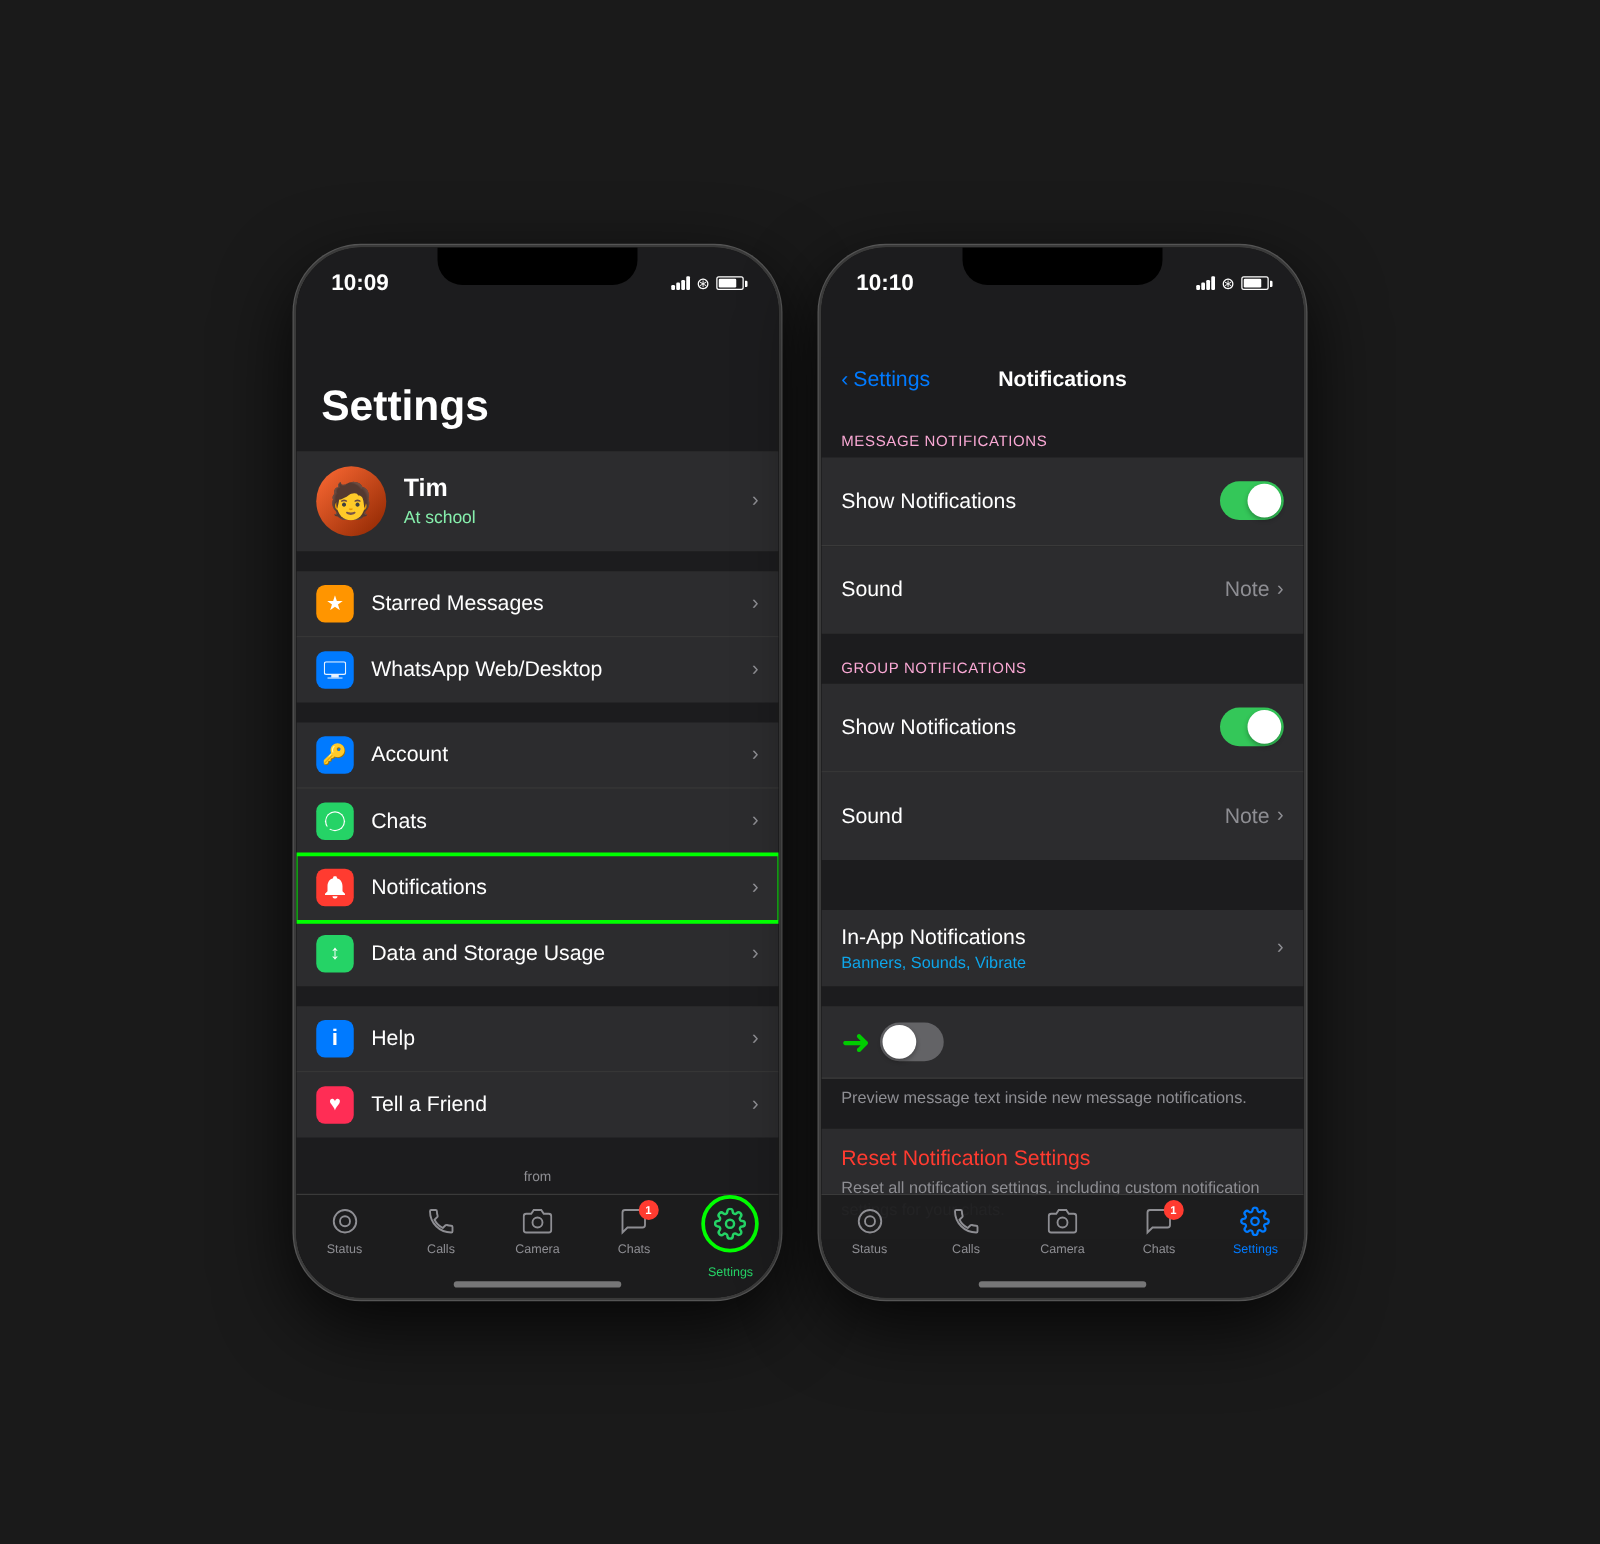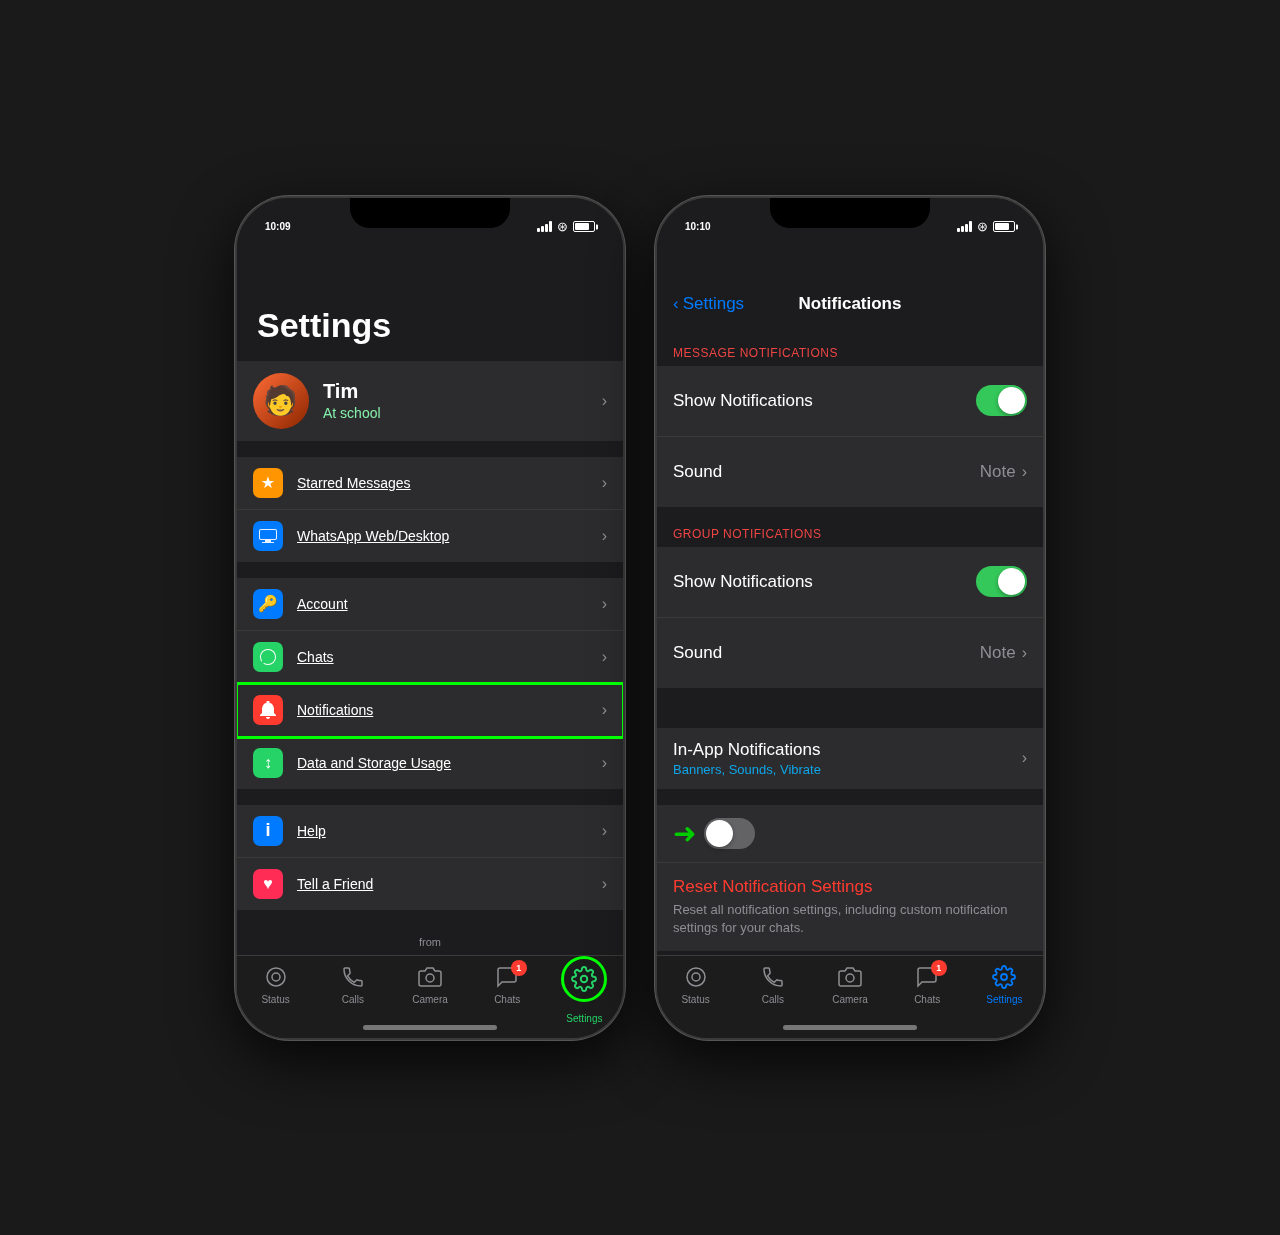--- a/index.html
+++ b/index.html
@@ -53,21 +53,21 @@
       display: flex;
       justify-content: space-between;
       align-items: center;
       padding: 14px 28px 0;
       height: 44px;
       position: relative;
       z-index: 50;
     }
     .status-time {
       color: #fff;
-      font-size: 10px;
+      font-size: 18px;
       font-weight: 600;
     }
     .status-icons {
       display: flex;
       align-items: center;
       gap: 5px;
       color: #fff;
       font-size: 12px;
     }
     .signal-bars {
@@ -243,22 +243,21 @@
       flex-shrink: 0;
       display: flex;
       align-items: center;
       justify-content: center;
       font-size: 16px;
       color: #fff;
     }
     .item-label {
       flex: 1;
       color: #fff;
-      font-size: 14px;
-      text-decoration: underline;
+      font-size: 17px;
     }
 
     
     .highlighted-row {
       outline: 3px solid #00ff00;
       outline-offset: -1px;
       position: relative;
       z-index: 10;
     }
 
@@ -320,21 +319,21 @@
     }
     .nav-title {
       color: #fff;
       font-size: 17px;
       font-weight: 600;
     }
 
     
     .section-header {
       padding: 20px 16px 6px;
-      color: #ef4444;
+      color: #f9a8d4;
       font-size: 12px;
       font-weight: 500;
       letter-spacing: 0.5px;
       text-transform: uppercase;
     }
 
     .notif-list-item {
       display: flex;
       align-items: center;
       background: #2c2c2e;
@@ -679,20 +678,21 @@
       </div>
 
       <div style="height: 16px;"></div>
 
       <div class="notif-list-item" style="align-items: center;">
         <span class="green-arrow">➜</span>
         <div class="toggle off">
           <div class="toggle-thumb"></div>
         </div>
       </div>
+      <div class="preview-desc">Preview message text inside new message notifications.</div>
 
       <div class="reset-row">
         <div class="reset-label">Reset Notification Settings</div>
         <div class="reset-desc">Reset all notification settings, including custom notification settings for your chats.</div>
       </div>
 
     </div>
 
     <div class="tab-bar">
 

